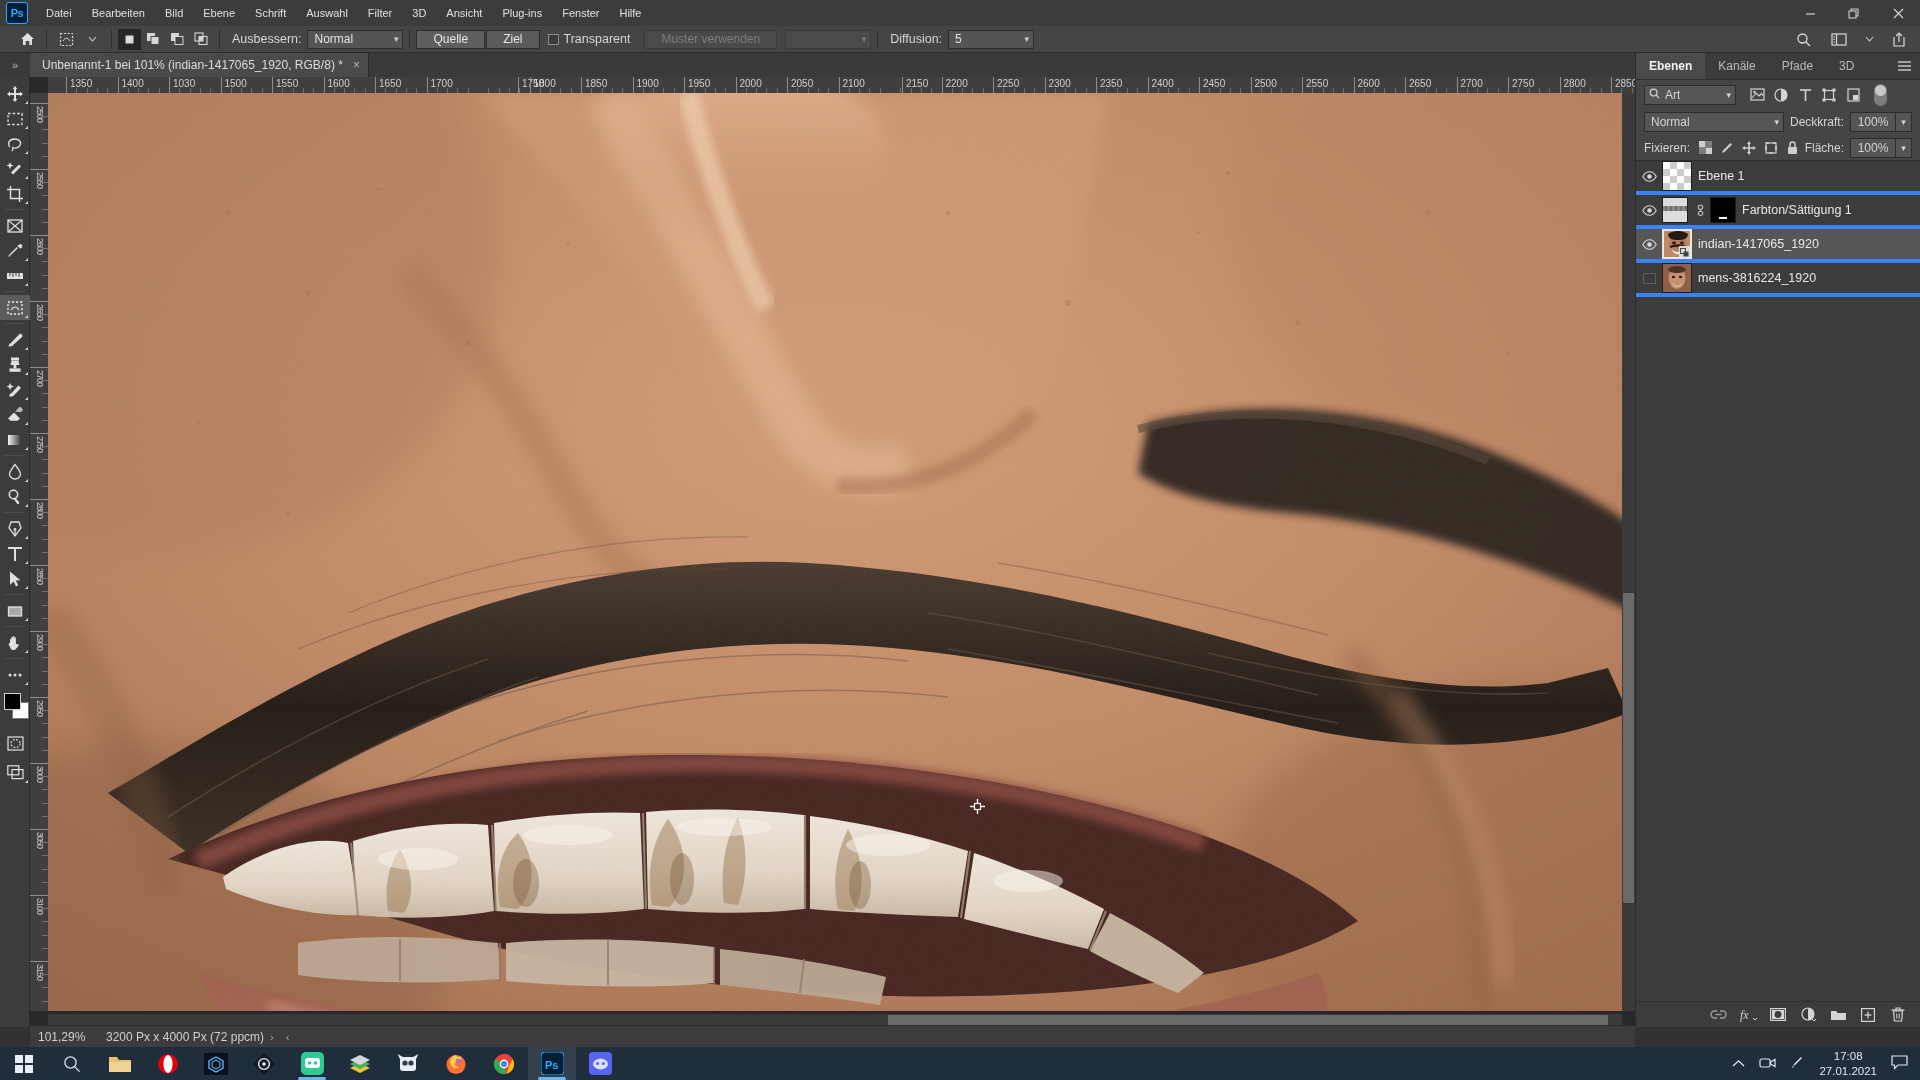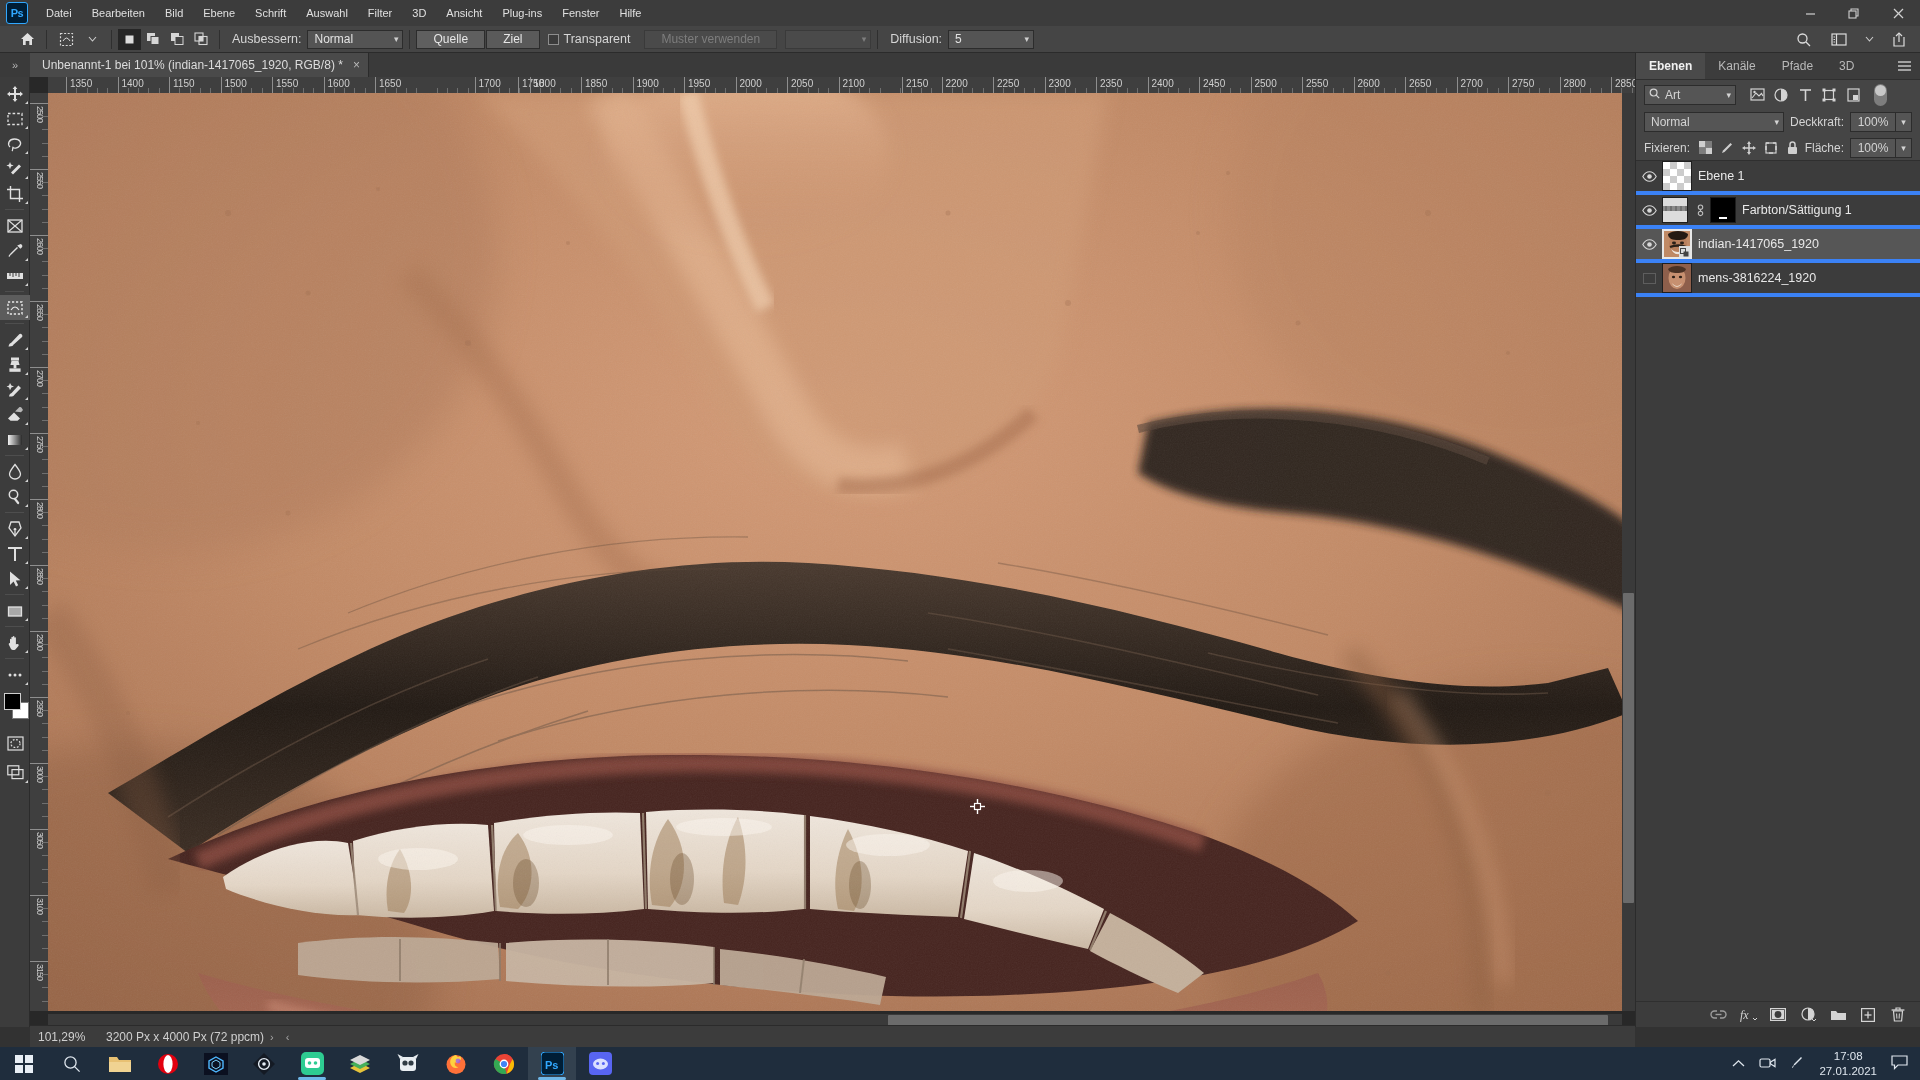--- a/index.html
+++ b/index.html
@@ -650,21 +650,21 @@
         <div class="rtick minor" style="left: 48.9px;"></div>
         <div class="rtick minor" style="left: 59.2px;"></div>
         <div class="rtick" style="left: 69.5px;">
           <span>1400</span>
         </div>
         <div class="rtick minor" style="left: 79.8px;"></div>
         <div class="rtick minor" style="left: 90.1px;"></div>
         <div class="rtick minor" style="left: 100.4px;"></div>
         <div class="rtick minor" style="left: 110.7px;"></div>
         <div class="rtick" style="left: 121px;">
-          <span>1150</span>
+          <span>1030</span>
         </div>
         <div class="rtick minor" style="left: 131.3px;"></div>
         <div class="rtick minor" style="left: 141.6px;"></div>
         <div class="rtick minor" style="left: 151.9px;"></div>
         <div class="rtick minor" style="left: 162.2px;"></div>
         <div class="rtick" style="left: 172.5px;">
           <span>1500</span>
         </div>
         <div class="rtick minor" style="left: 182.8px;"></div>
         <div class="rtick minor" style="left: 193.1px;"></div>
@@ -684,21 +684,21 @@
         <div class="rtick minor" style="left: 296.1px;"></div>
         <div class="rtick minor" style="left: 306.4px;"></div>
         <div class="rtick minor" style="left: 316.7px;"></div>
         <div class="rtick" style="left: 327px;">
           <span>1650</span>
         </div>
         <div class="rtick minor" style="left: 337.3px;"></div>
         <div class="rtick minor" style="left: 347.6px;"></div>
         <div class="rtick minor" style="left: 357.9px;"></div>
         <div class="rtick minor" style="left: 368.2px;"></div>
-        <div class="rtick" style="left: 378.5px; margin-left: 48px;">
+        <div class="rtick" style="left: 378.5px;">
           <span>1700</span>
         </div>
         <div class="rtick minor" style="left: 388.8px;"></div>
         <div class="rtick minor" style="left: 399.1px;"></div>
         <div class="rtick minor" style="left: 409.4px;"></div>
         <div class="rtick minor" style="left: 419.7px;"></div>
         <div class="rtick" style="left: 446px; margin-left: 24px;">
           <span>1750</span>
         </div>
         <div class="rtick minor" style="left: 440.3px;"></div>

